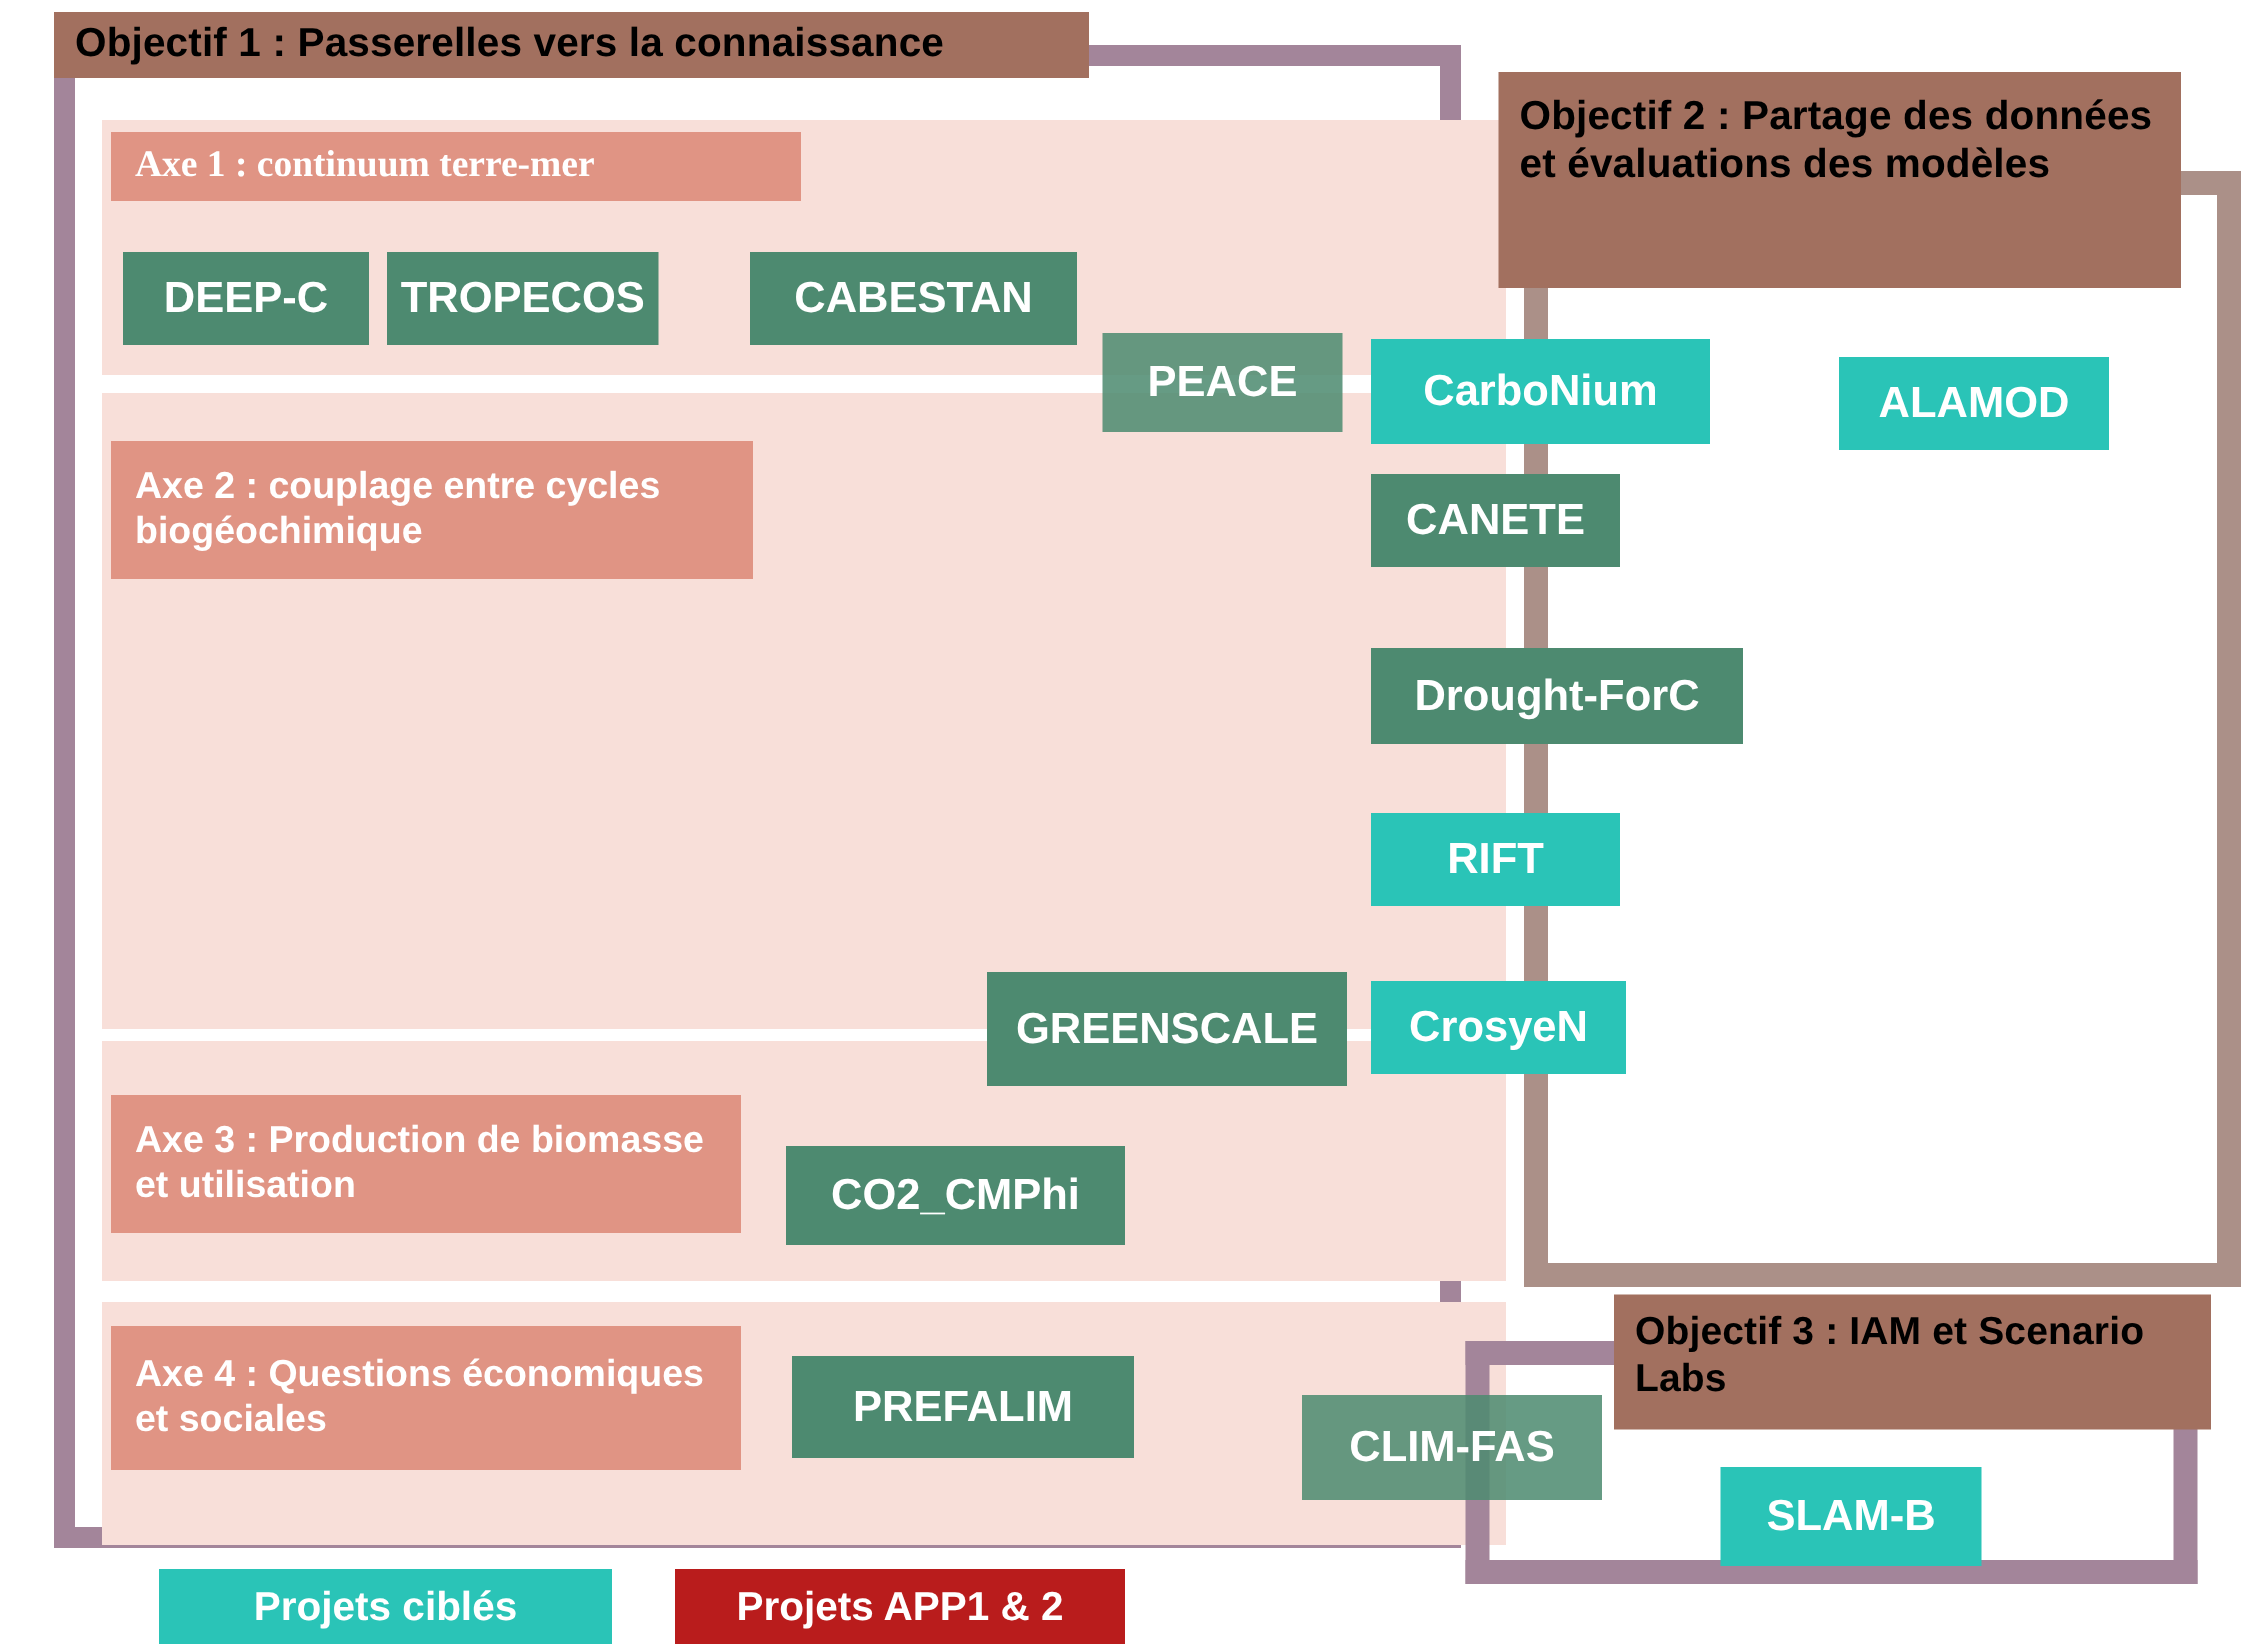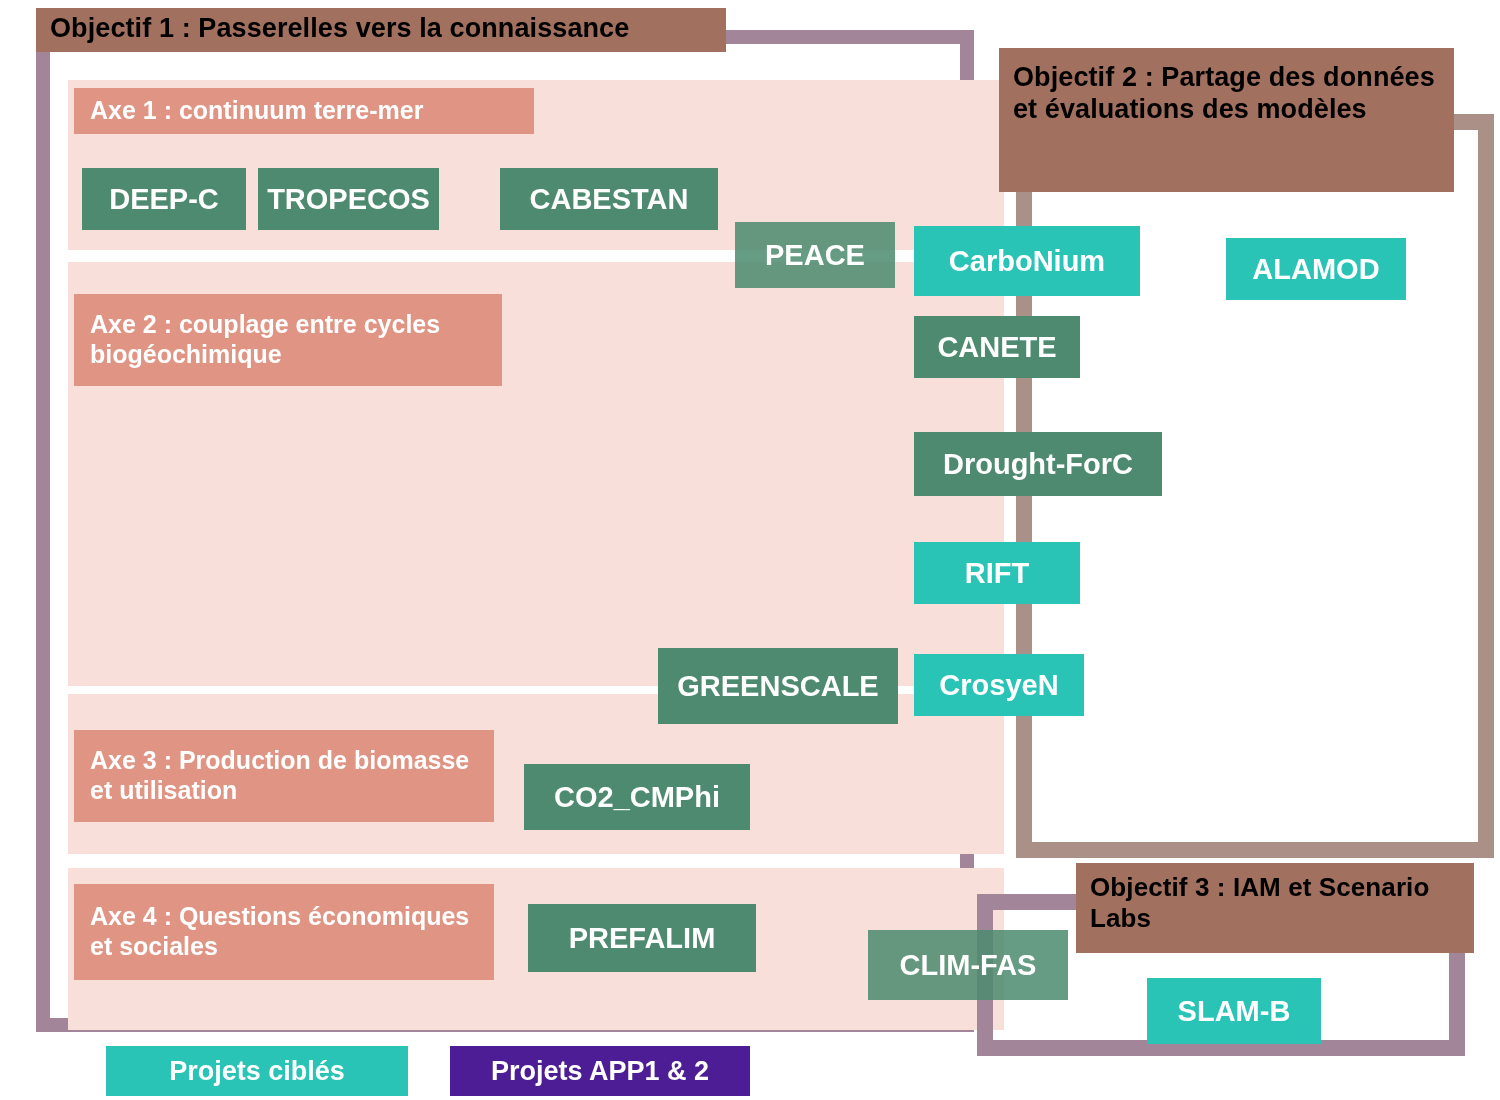--- a/index.html
+++ b/index.html
@@ -84,21 +84,21 @@
 
   <div class="axis-panel" style="left:68px;top:80px;width:936px;height:170px;"></div>
   <div class="axis-panel" style="left:68px;top:262px;width:936px;height:424px;"></div>
   <div class="axis-panel" style="left:68px;top:694px;width:936px;height:160px;"></div>
   <div class="axis-panel" style="left:68px;top:868px;width:936px;height:162px;"></div>
 
   <div class="obj-header" style="left:36px;top:8px;width:690px;height:44px;font-size:27px;">
     <span>Objectif 1 : Passerelles vers la connaissance</span>
   </div>
 
-  <div class="axis-label" style="left:74px;top:88px;width:460px;height:46px;font-size:25px;">
+  <div class="axis-label" style="left:74px;top:88px;width:460px;height:46px;font-size:25px;font-family:Liberation Serif, serif;">
     <span>Axe 1 : continuum terre-mer</span>
   </div>
 
   <div class="axis-label" style="left:74px;top:294px;width:428px;height:92px;font-size:25px;">
     <span>Axe 2 : couplage entre cycles biogéochimique</span>
   </div>
 
   <div class="axis-label" style="left:74px;top:730px;width:420px;height:92px;font-size:25px;">
     <span>Axe 3 : Production de biomasse et utilisation</span>
   </div>
@@ -187,17 +187,17 @@
   </div>
 
   <div class="chip teal" style="left:1147px;top:978px;width:174px;height:66px;font-size:29px;">
     <span>SLAM-B</span>
   </div>
 
   <div class="legend-chip" style="left:106px;top:1046px;width:302px;height:50px;background:#2ac4b7;font-size:27px;">
     <span>Projets ciblés</span>
   </div>
 
-  <div class="legend-chip" style="left:450px;top:1046px;width:300px;height:50px;background:#4c1d95;font-size:27px;">
+  <div class="legend-chip" style="left:450px;top:1046px;width:300px;height:50px;background:#b91c1c;font-size:27px;">
     <span>Projets APP1 &amp; 2</span>
   </div>
 
 </div>
 
 </body></html>

